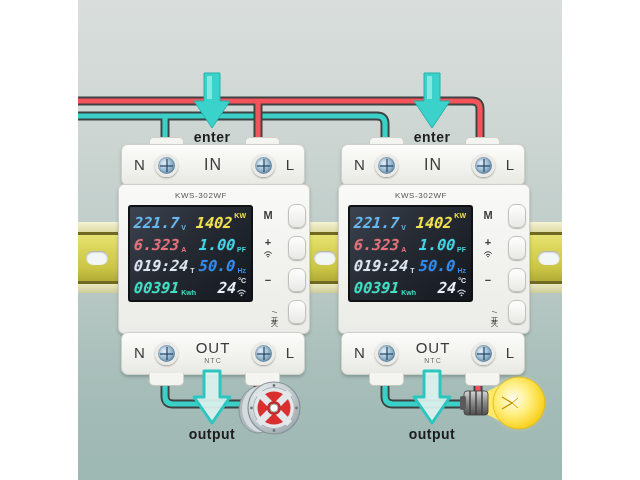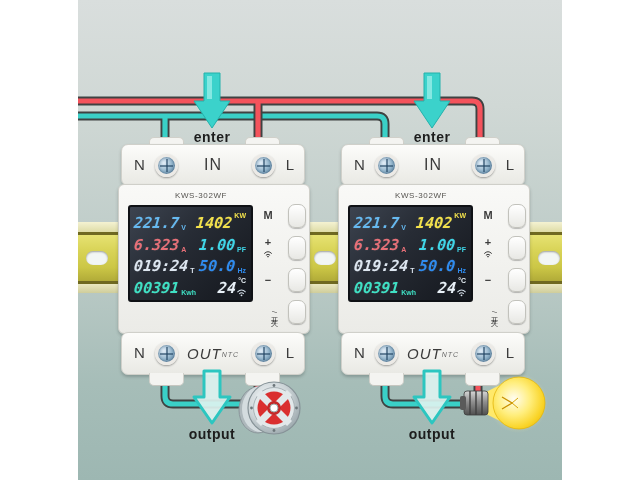--- a/index.html
+++ b/index.html
@@ -56,22 +56,22 @@
     border:1px solid #d0d0ca;border-radius:7px;box-sizing:border-box;
     box-shadow:0 2px 3px rgba(60,70,70,.3);
   }
   .tblock.top{top:7px}
   .tblock.bottom{top:195px;height:43px}
   .term-label{position:absolute;top:11px;font-size:15px;color:#3b3b3b;}
   .tl-n{left:12px}
   .tl-mid{left:50%;transform:translateX(-50%);font-size:16px;letter-spacing:1px;}
   .tl-l{right:10px}
   .term-mid-stack{
-    position:absolute;left:50%;top:13px;transform:translateX(-50%);
-    display:flex;flex-direction:row;align-items:center;line-height:1;font-style:italic;
+    position:absolute;left:50%;top:7px;transform:translateX(-50%);
+    display:flex;flex-direction:column;align-items:center;line-height:1;
   }
   .term-mid-stack .main{font-size:15px;color:#3b3b3b;letter-spacing:1px;}
   .term-mid-stack .ntc{font-size:7px;color:#6a6a6a;margin-top:2px;letter-spacing:1px;}
   .screw{
     position:absolute;top:9px;width:23px;height:23px;border-radius:50%;box-sizing:border-box;
     background:radial-gradient(circle at 35% 35%, #e3eef8, #8fb2ca 55%, #5a7e9b);
     border:3px solid #eceae6;
     box-shadow:0 1px 2px rgba(0,0,0,.35), inset 0 0 3px rgba(10,40,70,.55);
   }
   .screw::before,.screw::after{content:"";position:absolute;background:rgba(35,70,100,.6);}

